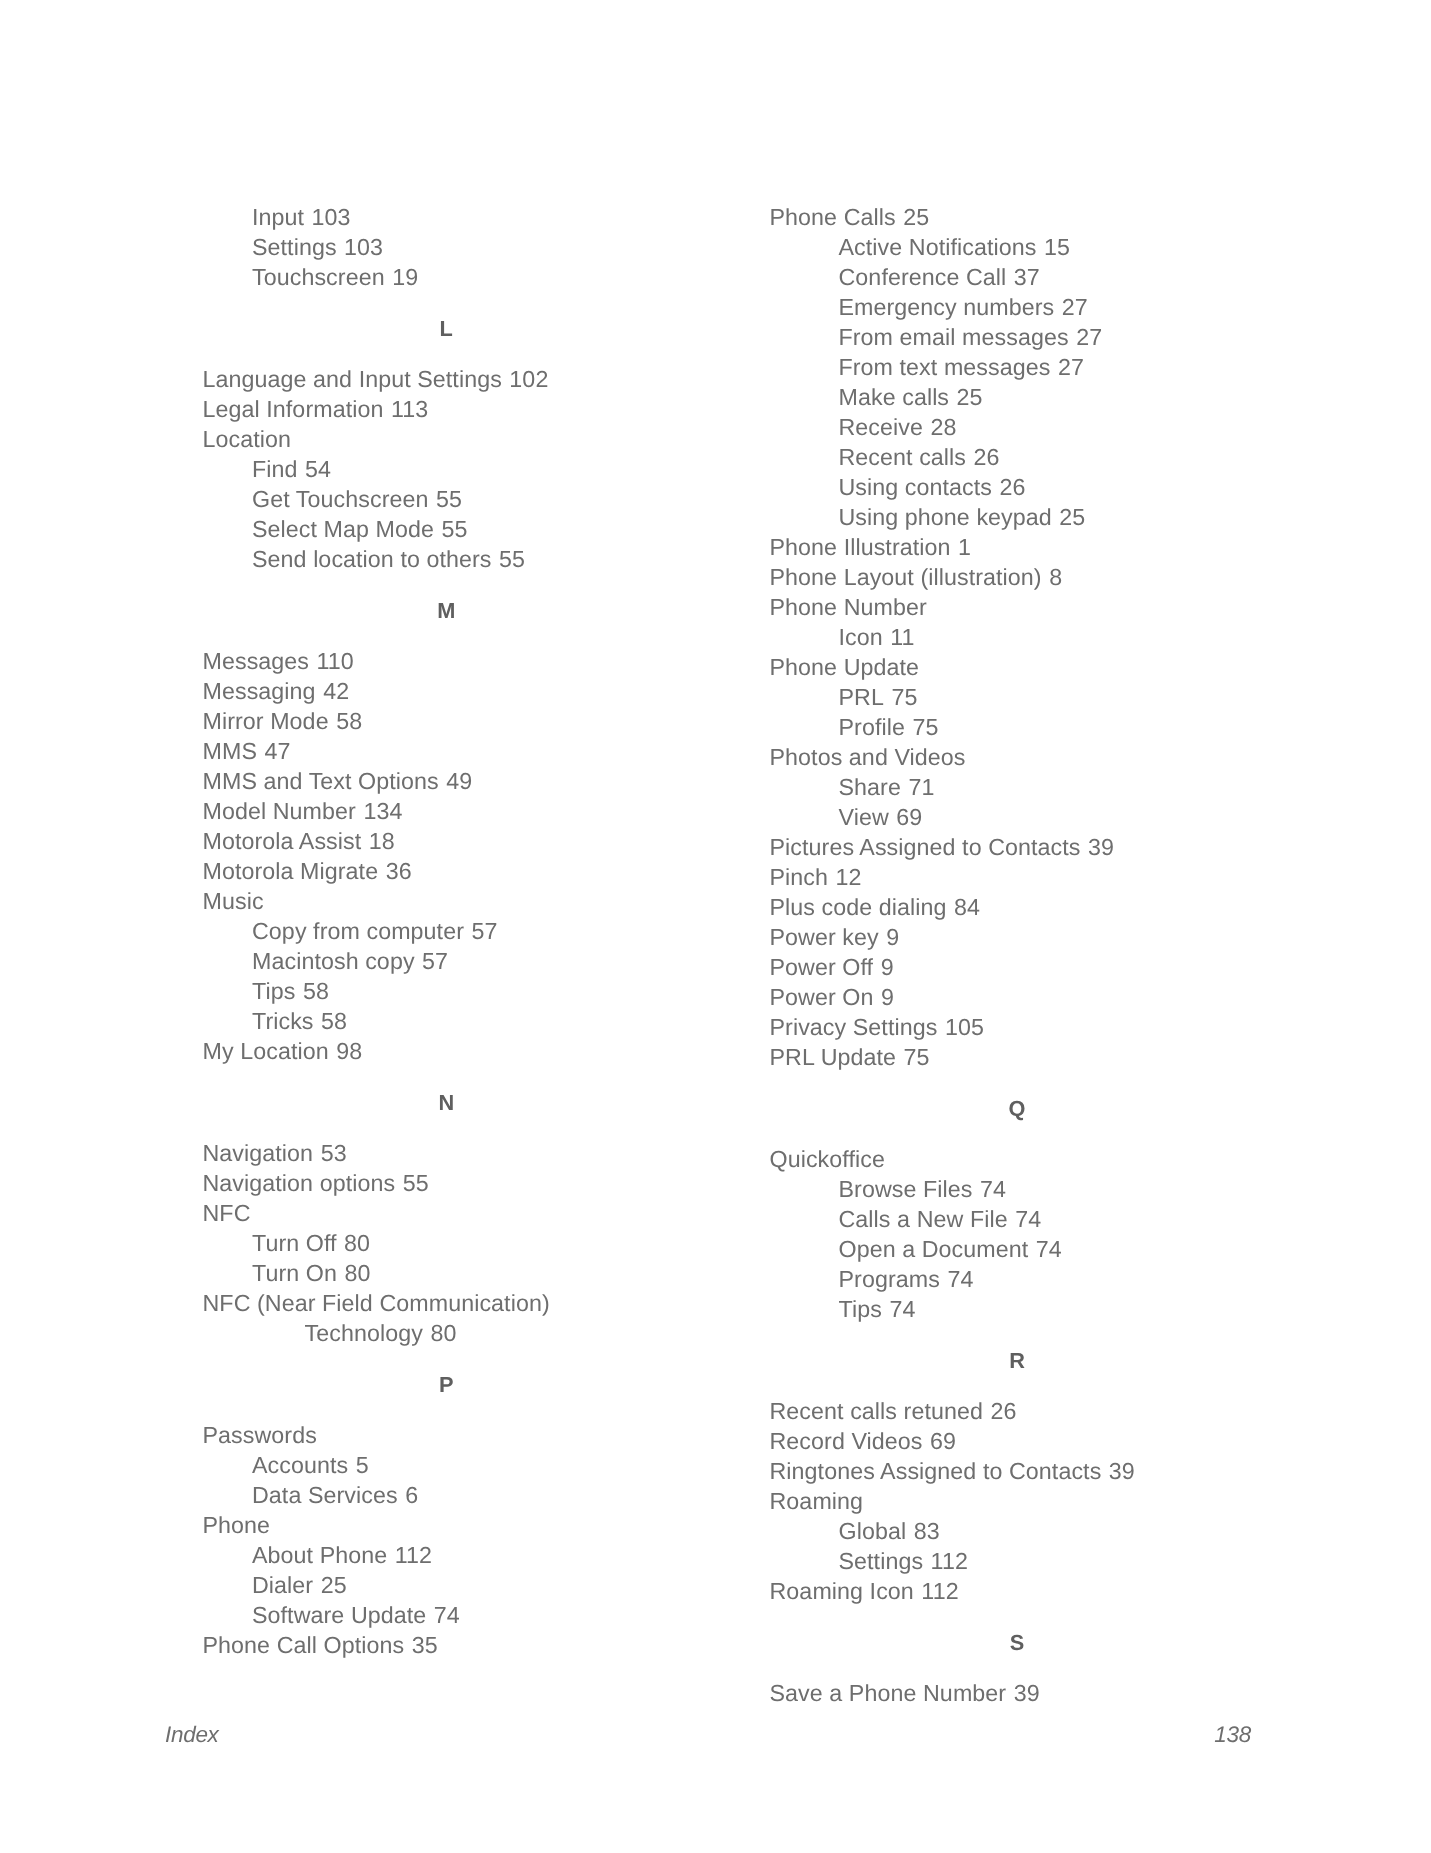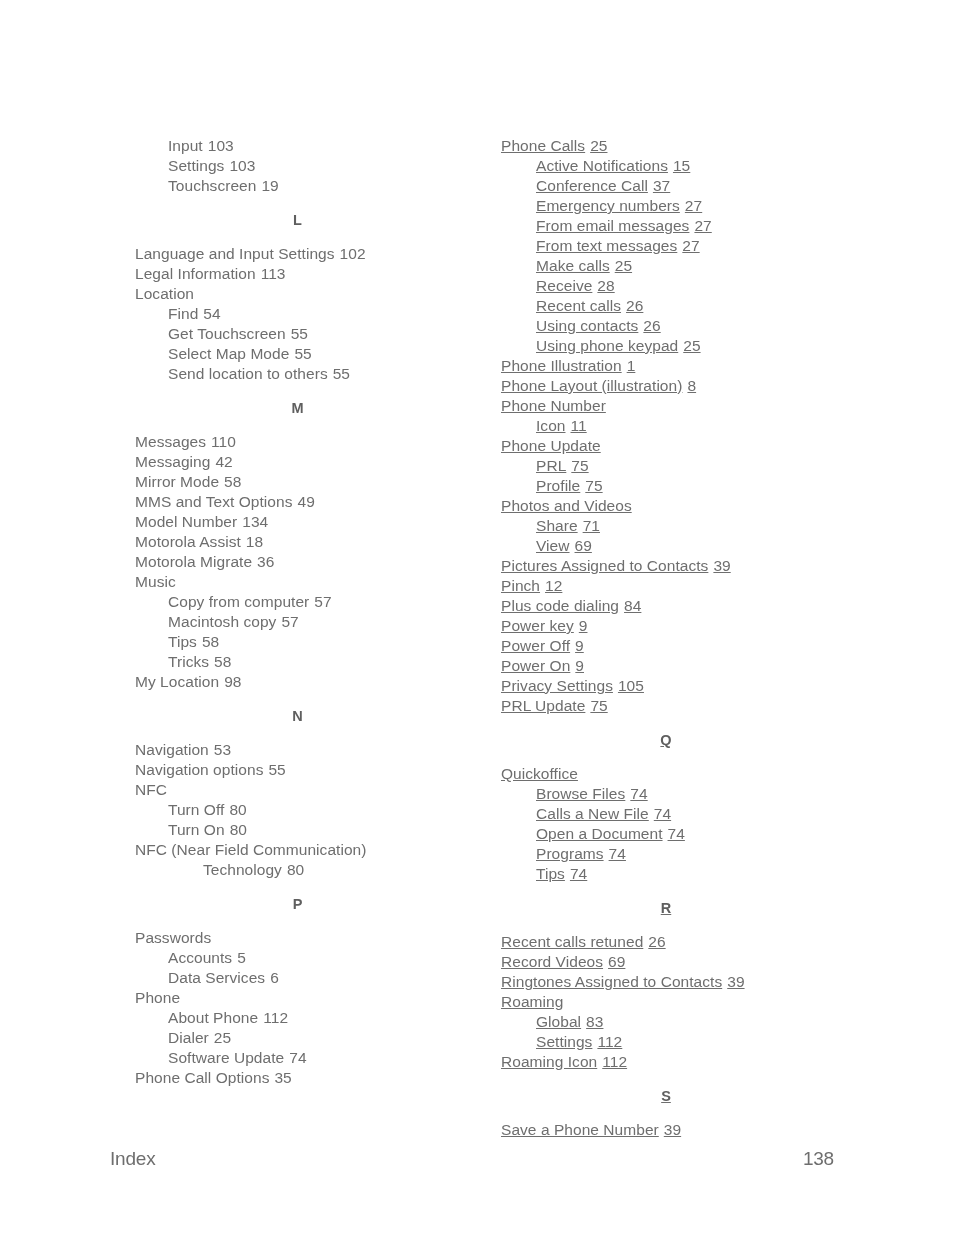--- a/index.html
+++ b/index.html
@@ -31,33 +31,33 @@
     left: 0;
     top: 136px;
     width: 954px;
   }
 
   .col {
     position: absolute;
     top: 0;
   }
   .col-left  { left: 135px; width: 370px; }
-  .col-right { left: 501px; width: 400px; text-decoration: underline; }
+  .col-right { left: 513px; width: 400px; }
 
   
   .entry {
     font-size: 15.5px;
     line-height: 20px;
     white-space: nowrap;
     letter-spacing: 0.05px;
   }
   .lvl-0 { margin-left: 0px; }
   .lvl-1 { margin-left: 33px; }
   .lvl-2 { margin-left: 68px; }
-  .col-right .lvl-1 { margin-left: 35px; }
+  .col-right .lvl-1 { margin-left: 46px; }
 
   .entry .pg {
     margin-left: 5px;
   }
 
   
   .letter {
     font-size: 14.5px;
     line-height: 20px;
     font-weight: bold;
@@ -75,22 +75,23 @@
   
   .footer {
     position: absolute;
     left: 110px;
     top: 1148px;
     width: 724px;
     display: flex;
     justify-content: space-between;
     align-items: baseline;
     font-family: "Liberation Sans", sans-serif;
-    font-size: 19px;
+    font-size: 15px;
     color: #6e6e6e;
+    font-style: italic;
   }
   .footer .label  { letter-spacing: -0.2px; }
   .footer .number { letter-spacing: -0.2px; }
 </style>
 </head>
 <body>
 
 <div id="page">
 
   <div class="columns">
@@ -107,20 +108,21 @@
         <div class="entry lvl-1"><span>Find</span><span class="pg">54</span></div>
         <div class="entry lvl-1"><span>Get Touchscreen</span><span class="pg">55</span></div>
         <div class="entry lvl-1"><span>Select Map Mode</span><span class="pg">55</span></div>
         <div class="entry lvl-1"><span>Send location to others</span><span class="pg">55</span></div>
         <div class="gap-before"></div>
         <div class="letter">M</div>
         <div class="gap-after"></div>
         <div class="entry lvl-0"><span>Messages</span><span class="pg">110</span></div>
         <div class="entry lvl-0"><span>Messaging</span><span class="pg">42</span></div>
         <div class="entry lvl-0"><span>Mirror Mode</span><span class="pg">58</span></div>
+        <div class="entry lvl-0"><span>MMS</span><span class="pg">47</span></div>
         <div class="entry lvl-0"><span>MMS and Text Options</span><span class="pg">49</span></div>
         <div class="entry lvl-0"><span>Model Number</span><span class="pg">134</span></div>
         <div class="entry lvl-0"><span>Motorola Assist</span><span class="pg">18</span></div>
         <div class="entry lvl-0"><span>Motorola Migrate</span><span class="pg">36</span></div>
         <div class="entry lvl-0"><span>Music</span></div>
         <div class="entry lvl-1"><span>Copy from computer</span><span class="pg">57</span></div>
         <div class="entry lvl-1"><span>Macintosh copy</span><span class="pg">57</span></div>
         <div class="entry lvl-1"><span>Tips</span><span class="pg">58</span></div>
         <div class="entry lvl-1"><span>Tricks</span><span class="pg">58</span></div>
         <div class="entry lvl-0"><span>My Location</span><span class="pg">98</span></div>

